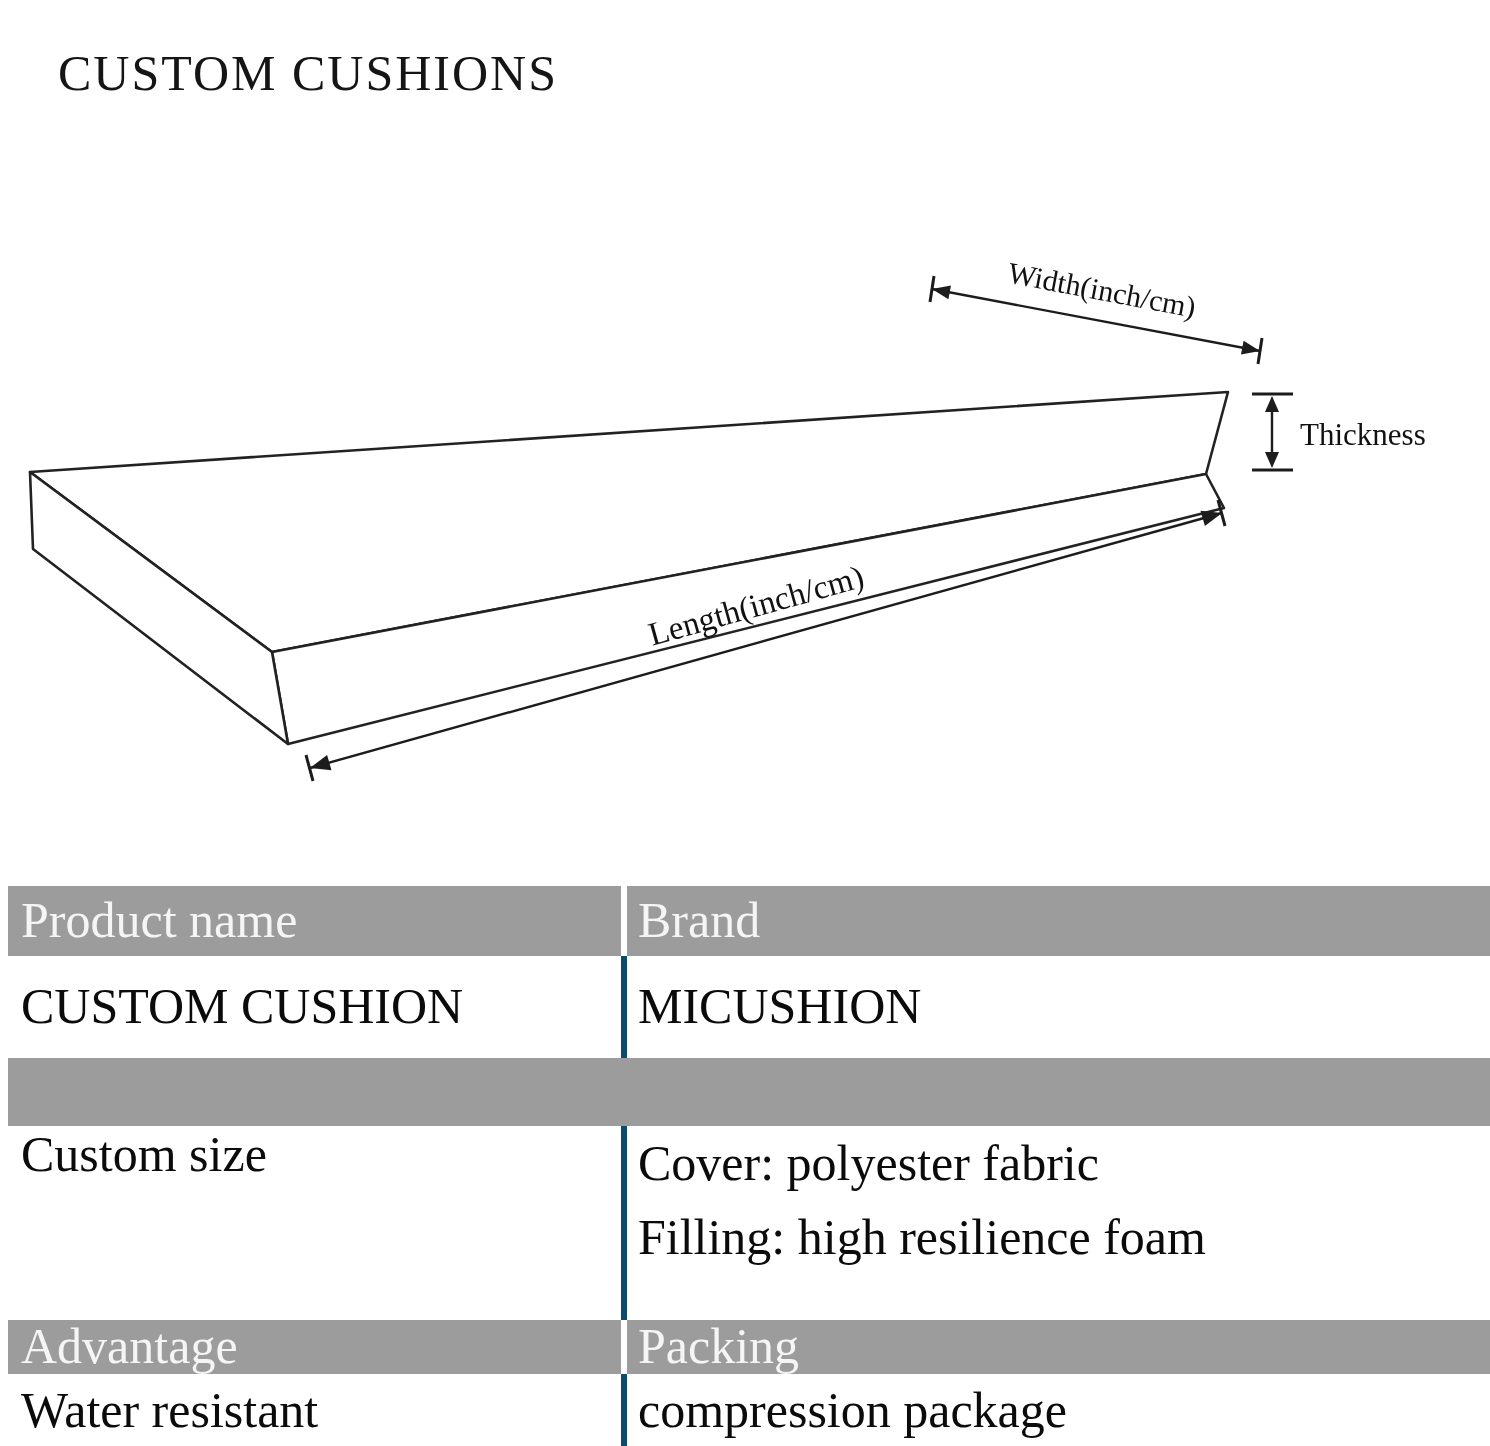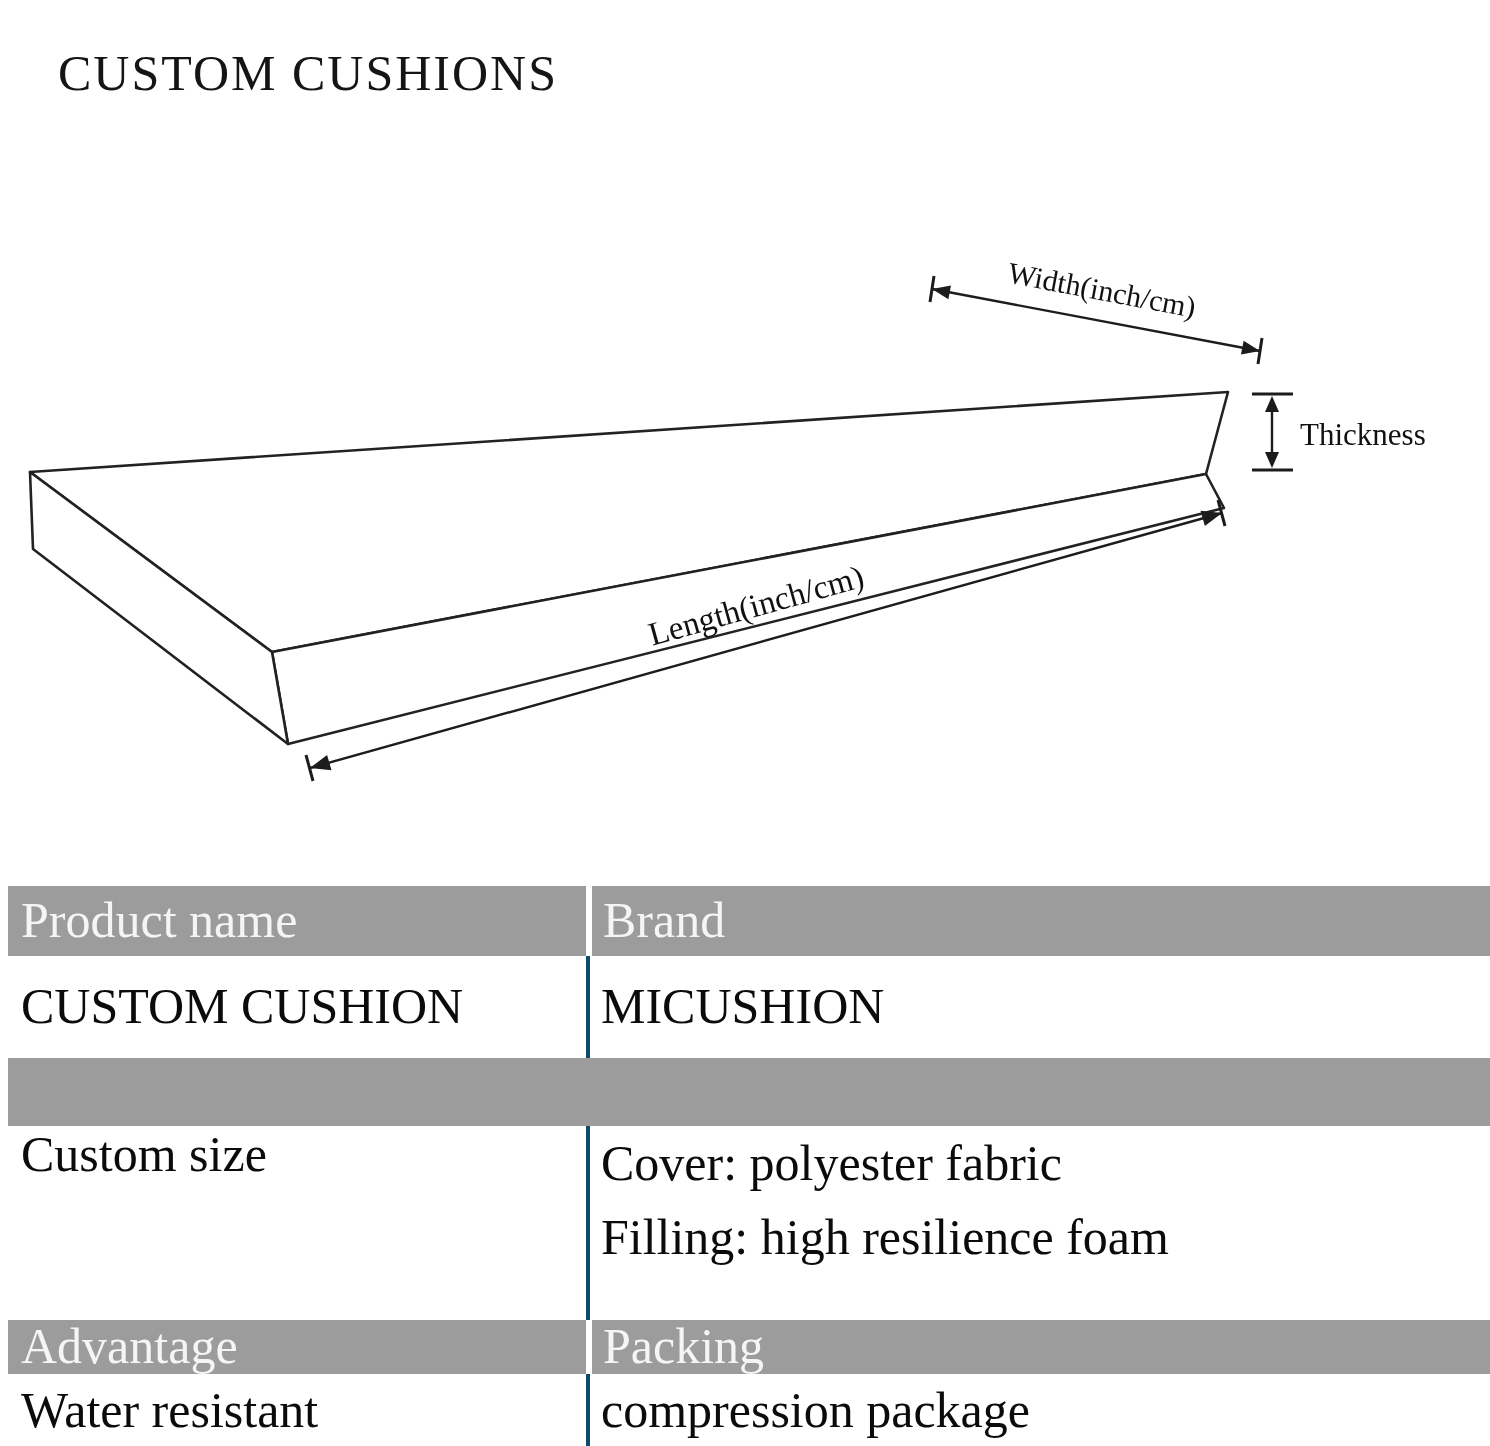--- a/index.html
+++ b/index.html
@@ -58,23 +58,23 @@
   .trow.header{background:#9c9c9c;color:#f5f5f5;}
   .trow.data{background:#ffffff;color:#0b0b0b;}
   .cell{
     box-sizing:border-box;
     display:flex;
     align-items:center;
     font-size:50px;
     line-height:1.15;
   }
   .cell.left{flex:0 0 578px;width:578px;padding-left:13px;}
-  .cell.right{flex:1;padding-left:11px;}
+  .cell.right{flex:1;padding-left:11px;margin-left:35px;}
   .trow.header .cell.right{border-left:6px solid #ffffff;}
-  .trow.data .cell.right{border-left:4px solid #0c4a6e;}
+  .trow.data .cell.right{border-left:6px solid #0c4a6e;}
   .r0{height:70px;justify-content:space-between;}
   .r1{height:102px;}
   .r2{height:68px;}
   .r3{height:194px;}
   .r4{height:54px;}
   .r5{height:74px;}
   .trow.tall .cell{align-items:flex-start;padding-top:0;}
   .multiline{line-height:74px;}
 </style>
 </head>

